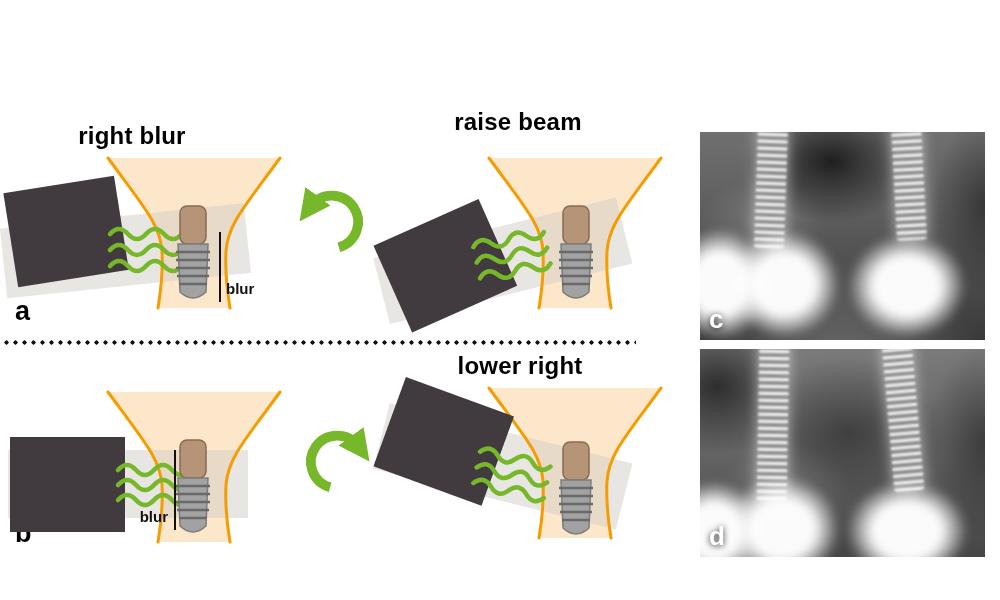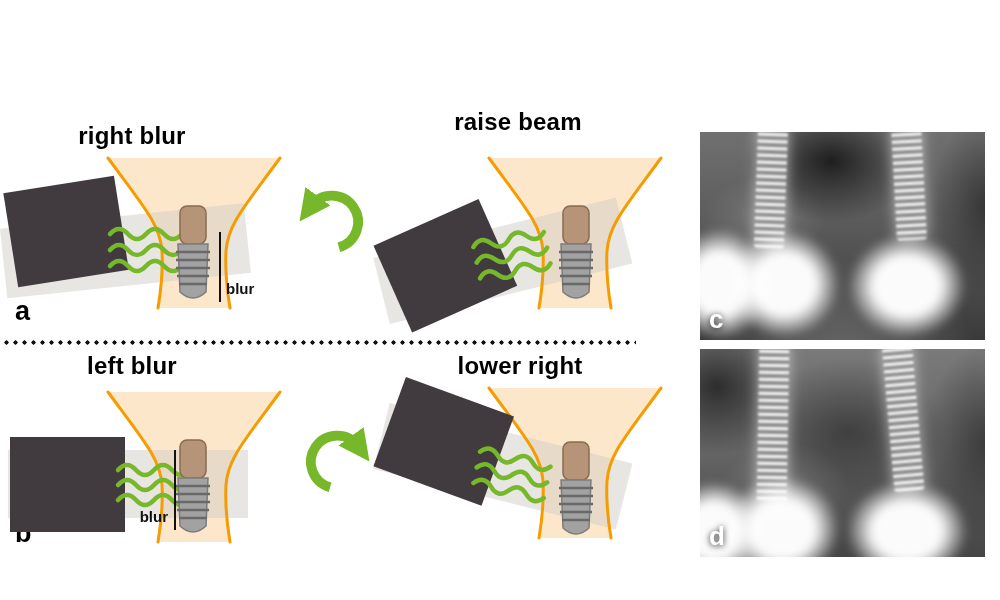--- a/index.html
+++ b/index.html
@@ -70,21 +70,20 @@
   .xletter { position:absolute; left:9px; bottom:5px; color:#fff; font-weight:bold; font-size:26px;
     z-index:9; text-shadow:0 1px 6px rgba(0,0,0,.85); }
 </style>
 </head>
 <body>
 
 <div class="fig">
 
   <div class="title t-a-left">right blur</div>
   <div class="title t-a-right">raise beam</div>
-  <div class="title t-b-left">left blur</div>
   <div class="title t-b-right">lower right</div>
 
   <div class="letter l-a">a</div>
   <div class="letter l-b">b</div>
 
   <svg class="diagram d-a-left" viewBox="0 0 290 185">
     <path d="M 100 2 C 135 50 152 68 154 95 C 155 115 152 140 150 152 L 222 152 C 220 140 217 115 218 95 C 220 68 237 50 272 2 Z" fill="#fbe3c2" opacity="0.85"></path>
     <rect x="-5" y="60" width="245" height="70" fill="rgba(210,206,200,0.5)" transform="rotate(-6 115 95)"></rect>
     <path d="M 100 2 C 135 50 152 68 154 95 C 155 115 152 140 150 152 M 272 2 C 237 50 220 68 218 95 C 217 115 220 140 222 152" fill="none" stroke="#f59c00" stroke-width="3" stroke-linecap="round"></path>
     <rect x="2" y="28" width="112" height="95" fill="#413b40" transform="rotate(-9 58 75)"></rect>

